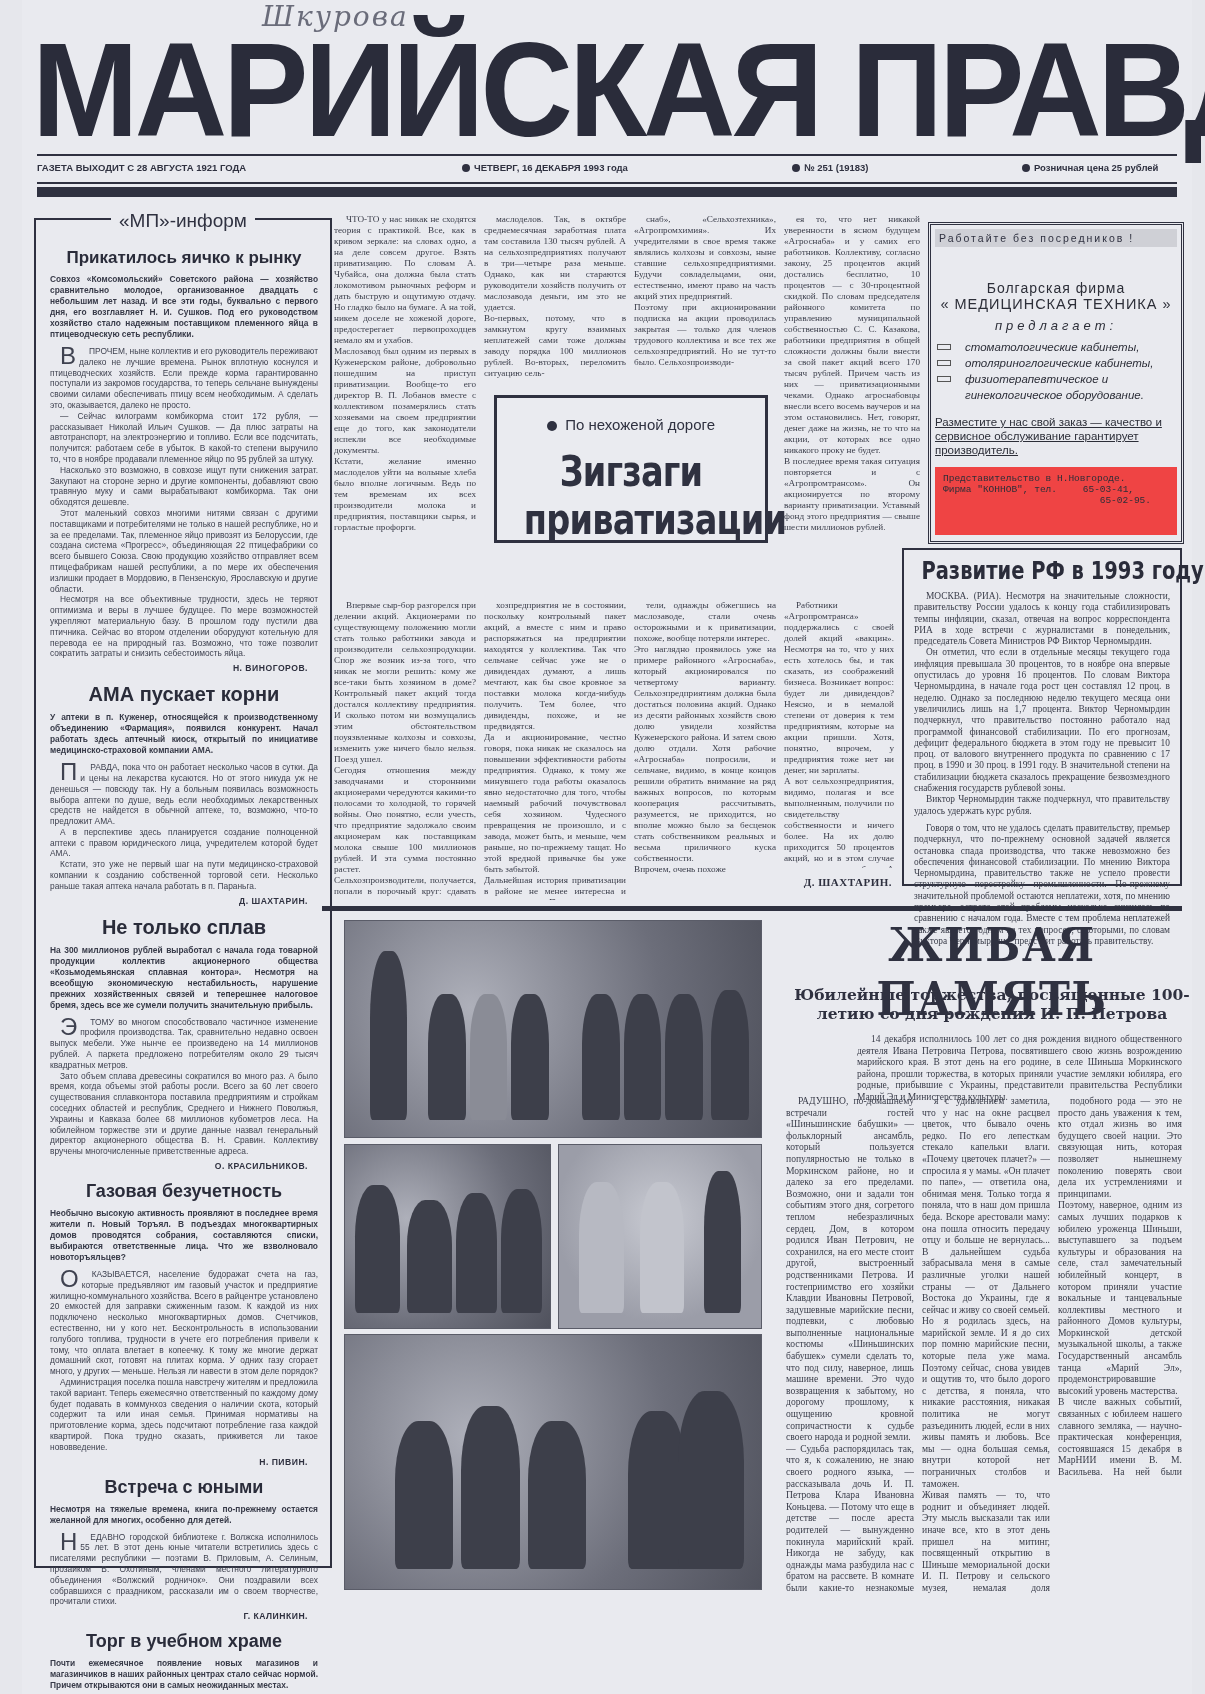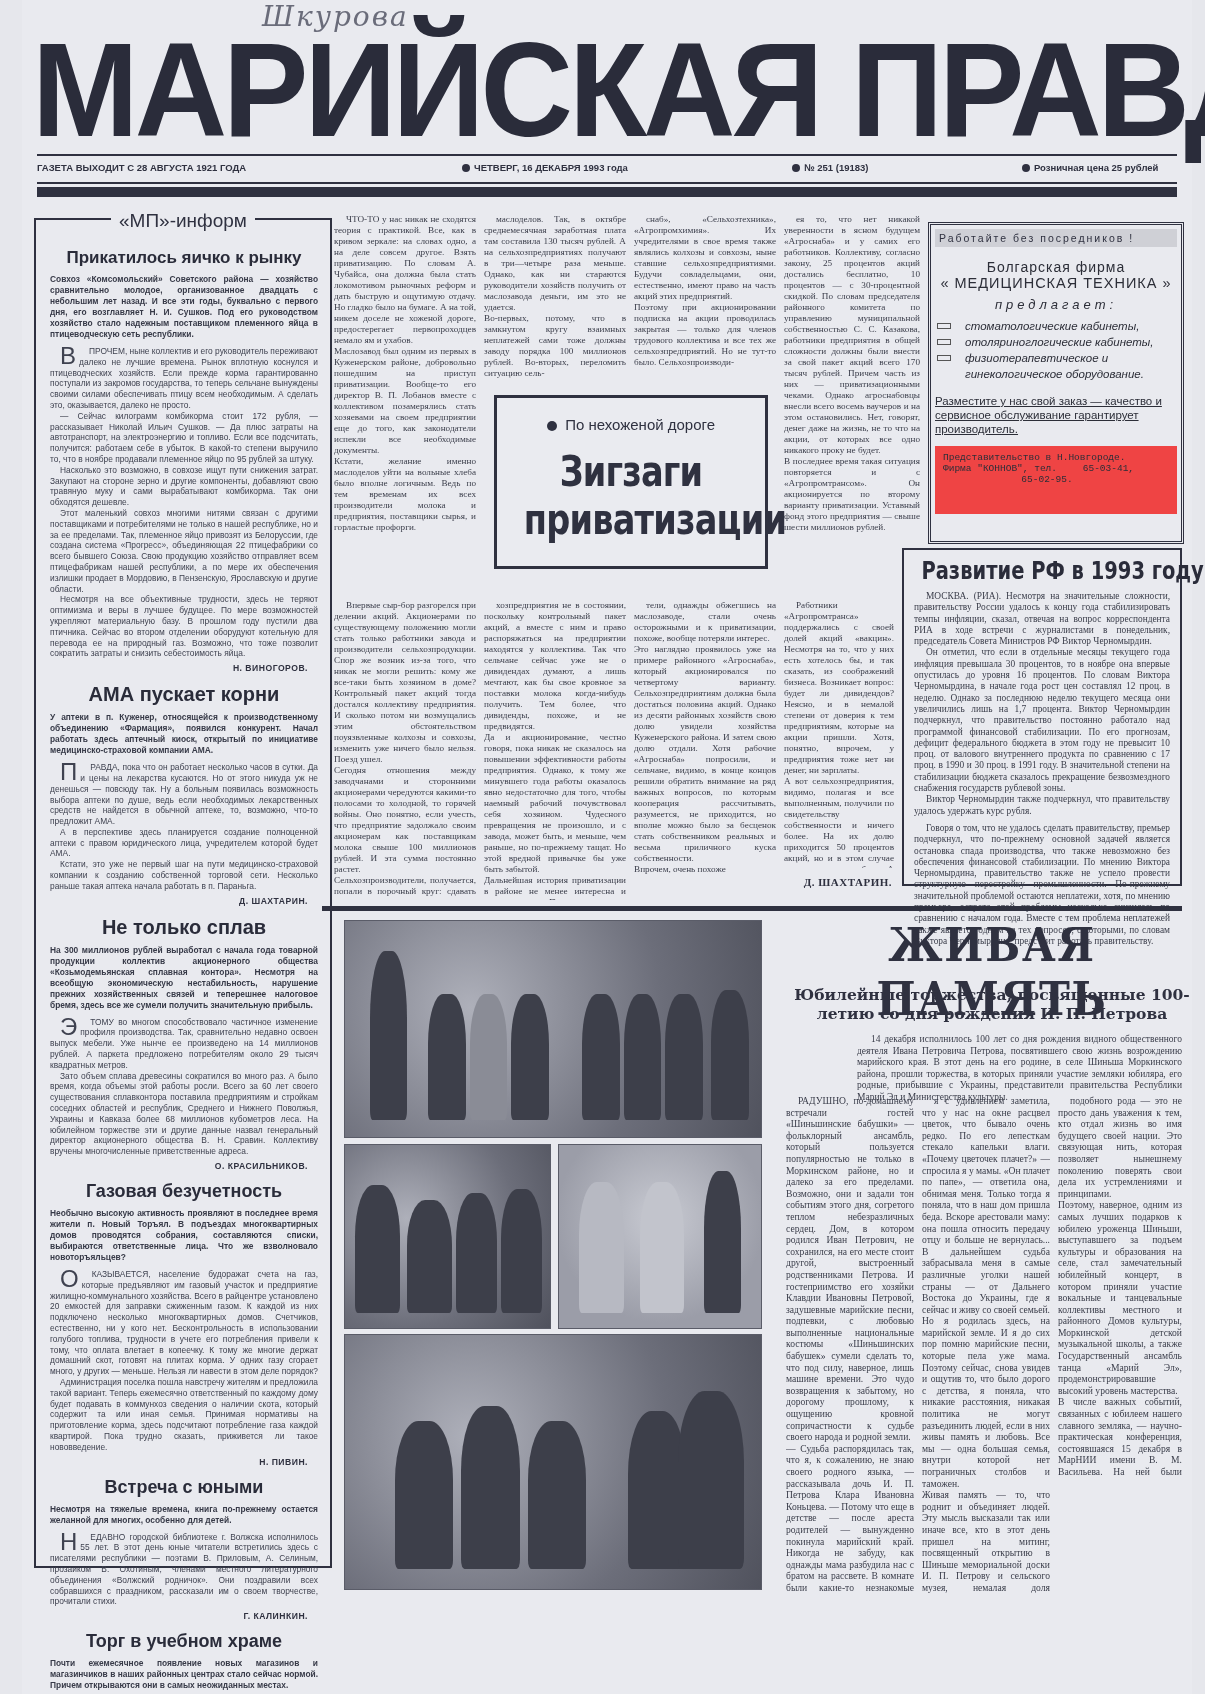--- a/index.html
+++ b/index.html
@@ -65,21 +65,21 @@
     text-align: right; margin: 4px 10px 10px 0; letter-spacing: 0.5px; color: #2f3140;
   }
   .body-serif {
     font-family: "Liberation Serif", serif; font-size: 9.2px; line-height: 11px;
     text-align: justify; color: #3a3d4a; text-indent: 12px;
   }
   .col { position: absolute; }
 
   
   .privbox {
-    position: absolute; left: 472px; top: 395px; width: 274px; height: 174px;
+    position: absolute; left: 472px; top: 395px; width: 274px; height: 148px;
     border: 3px solid #2f3140; background: #eaebf0;
   }
   .privbox .rubric {
     position: absolute; top: 18px; left: 0; width: 100%; text-align: center;
     font-family: "Liberation Sans", sans-serif; font-size: 15px; color: #2f3140;
   }
   .privbox .title {
     position: absolute; top: 50px; left: 0; width: 100%; text-align: center;
     font-family: "DejaVu Sans", sans-serif; font-weight: bold; font-size: 42px; line-height: 48px;
     color: #2f3140; transform: scaleX(0.8); letter-spacing: -1px;
@@ -87,21 +87,21 @@
 
   
   .ad {
     position: absolute; left: 906px; top: 222px; width: 256px; height: 322px;
     border: 3px double #2f3140; padding: 4px;
   }
   .ad .topbar {
     background: #cfd0d6; font-family: "Liberation Sans", sans-serif; font-size: 10.5px;
     letter-spacing: 2px; padding: 3px 4px; color: #2f3140;
   }
-  .ad .firm { text-align: center; font-family: "Liberation Sans", sans-serif; font-size: 14px; margin-top: 12px; letter-spacing: 1px; }
+  .ad .firm { text-align: center; font-family: "Liberation Sans", sans-serif; font-size: 14px; margin-top: 33px; letter-spacing: 1px; }
   .ad .firmname { text-align: center; font-family: "Liberation Sans", sans-serif; font-size: 14.5px; letter-spacing: 1px; }
   .ad .offers { text-align: center; font-family: "Liberation Sans", sans-serif; font-style: italic; font-size: 13px; letter-spacing: 4px; margin: 6px 0; }
   .ad .item { font-family: "Liberation Sans", sans-serif; font-style: italic; font-size: 11.5px; line-height: 16px; padding-left: 30px; position: relative; }
   .ad .item .mark { position: absolute; left: 2px; top: 5px; width: 14px; height: 6px; border: 1px solid #555; }
   .ad .order { text-align: left; font-family: "Liberation Sans", sans-serif; font-size: 11.5px; line-height: 14px; margin-top: 12px; text-decoration: underline; }
   .ad .contacts {
     margin-top: 10px; background: #ef4444; font-family: "Liberation Mono", monospace;
     font-size: 9.5px; line-height: 11px; padding: 6px 8px; height: 68px;
   }
 
@@ -251,21 +251,21 @@
     <div class="firm">Болгарская фирма</div>
     <div class="firmname">« МЕДИЦИНСКАЯ ТЕХНИКА »</div>
     <div class="offers">предлагает:</div>
     <div class="item"><i class="mark"></i><span>стоматологические кабинеты,</span></div>
     <div class="item"><i class="mark"></i><span>отоляриноглогические кабинеты,</span></div>
     <div class="item"><i class="mark"></i><span>физиотерапевтическое и гинекологическое оборудование.</span></div>
     <div class="order">Разместите у нас свой заказ — качество и сервисное обслуживание гарантирует производитель.</div>
     <div class="contacts">
       <div>Представительство в Н.Новгороде.</div>
       <div><span>Фирма "КОННОВ", тел.</span> <span style="margin-left:20px">65-03-41,</span></div>
-      <div style="text-align:center;padding-right:18px">65-02-95.</div>
+      <div style="text-align:right;padding-right:18px">65-02-95.</div>
     </div>
   </div>
 
   <div class="rfbox">
     <div class="title">Развитие РФ в 1993 году</div>
     <p class="body-serif" style="font-size:9.4px;line-height:11.3px;margin-top:6px">МОСКВА. (РИА). Несмотря на значительные сложности, правительству России удалось к концу года стабилизировать темпы инфляции, сказал, отвечая на вопрос корреспондента РИА в ходе встречи с журналистами в понедельник, председатель Совета Министров РФ Виктор Черномырдин.</p>
     <p class="body-serif" style="font-size:9.4px;line-height:11.3px">Он отметил, что если в отдельные месяцы текущего года инфляция превышала 30 процентов, то в ноябре она впервые опустилась до уровня 16 процентов. По словам Виктора Черномырдина, в начале года рост цен составлял 12 проц. в неделю. Однако за последнюю неделю текущего месяца они увеличились лишь на 1,7 процента. Виктор Черномырдин подчеркнул, что правительство постоянно работало над программой финансовой стабилизации. По его прогнозам, дефицит федерального бюджета в этом году не превысит 10 проц. от валового внутреннего продукта по сравнению с 17 проц. в 1990 и 30 проц. в 1991 году. В значительной степени на стабилизации бюджета сказалось прекращение безвозмездного снабжения государств рублевой зоны.</p>
     <p class="body-serif" style="font-size:9.4px;line-height:11.3px">Виктор Черномырдин также подчеркнул, что правительству удалось удержать курс рубля.</p>
     <p class="body-serif" style="font-size:9.4px;line-height:11.3px;margin-top:6px">Говоря о том, что не удалось сделать правительству, премьер подчеркнул, что по-прежнему основной задачей является остановка спада производства, что также невозможно без обеспечения финансовой стабилизации. По мнению Виктора Черномырдина, правительство также не успело провести структурную перестройку промышленности. По-прежнему значительной проблемой остаются неплатежи, хотя, по мнению премьера, острота этой проблемы несколько снизилась по сравнению с началом года. Вместе с тем проблема неплатежей также является одним из тех вопросов, с которыми, по словам Виктора Черномырдина, предстоит работать правительству.</p>
   </div>

